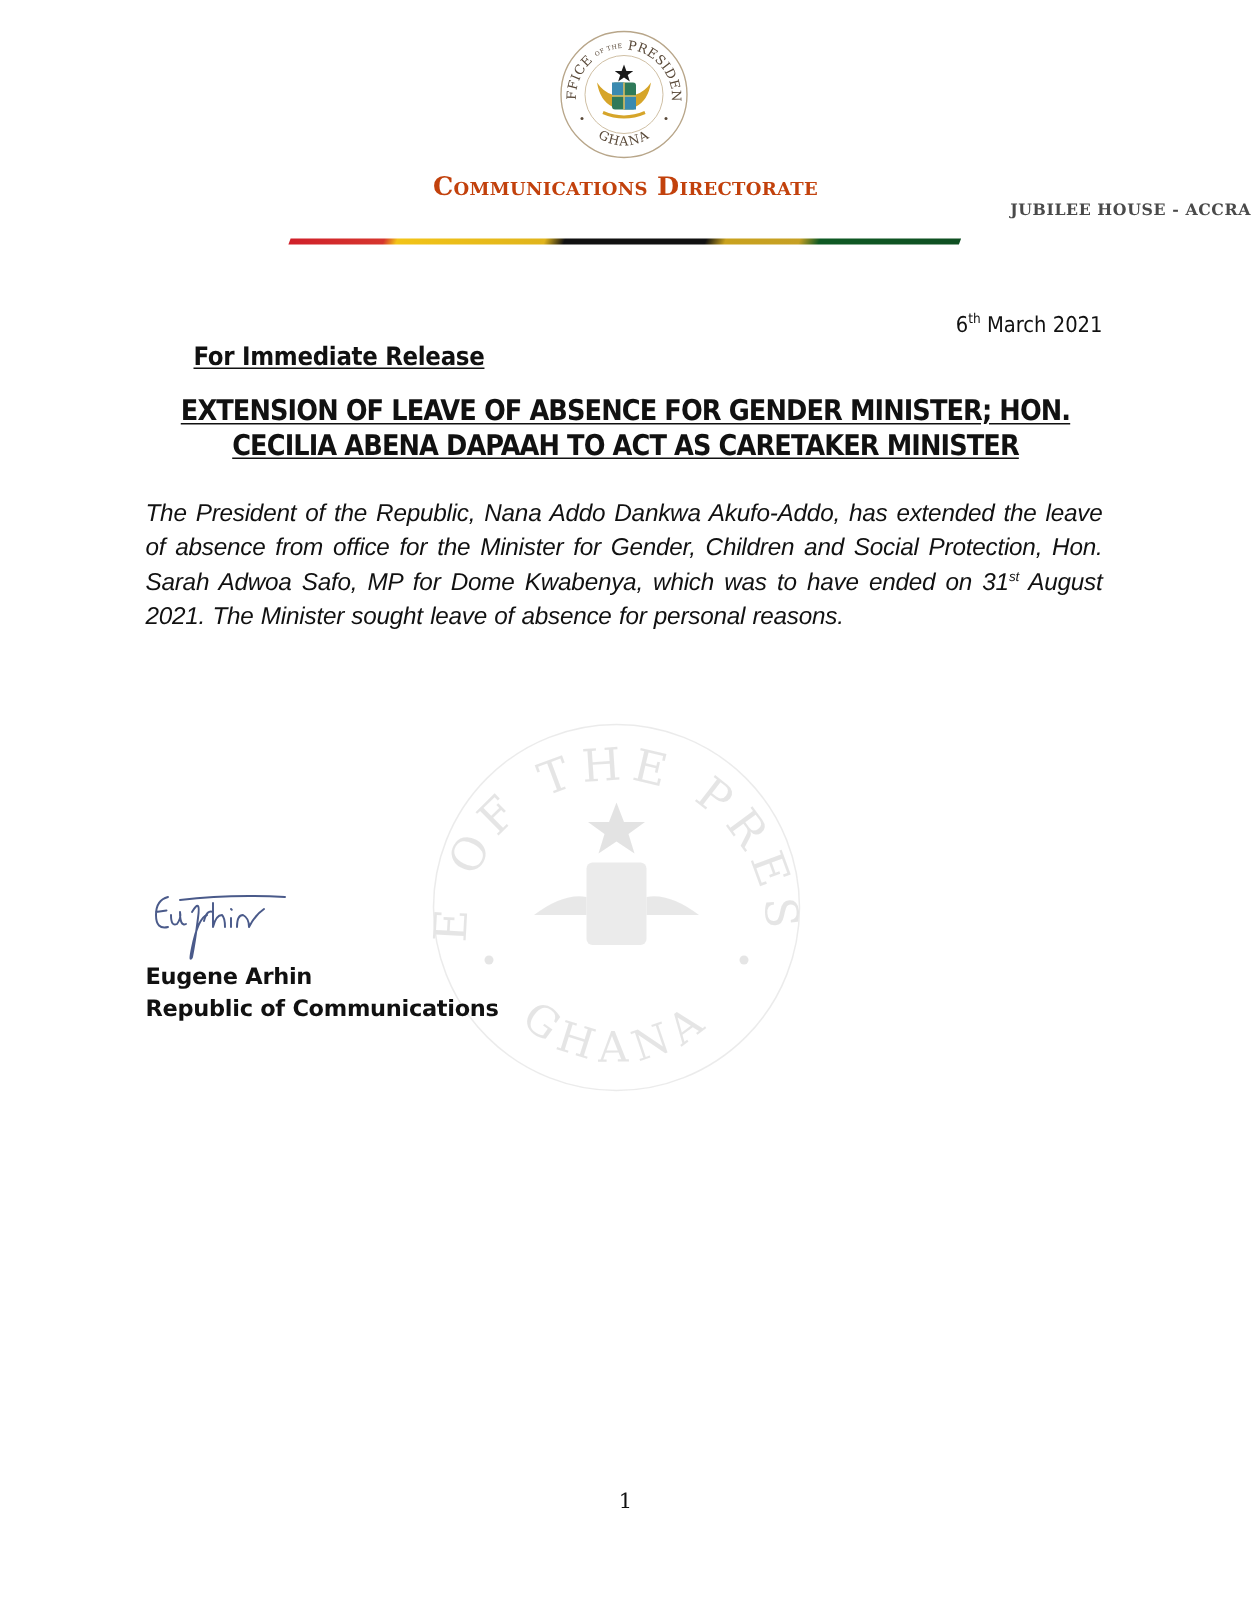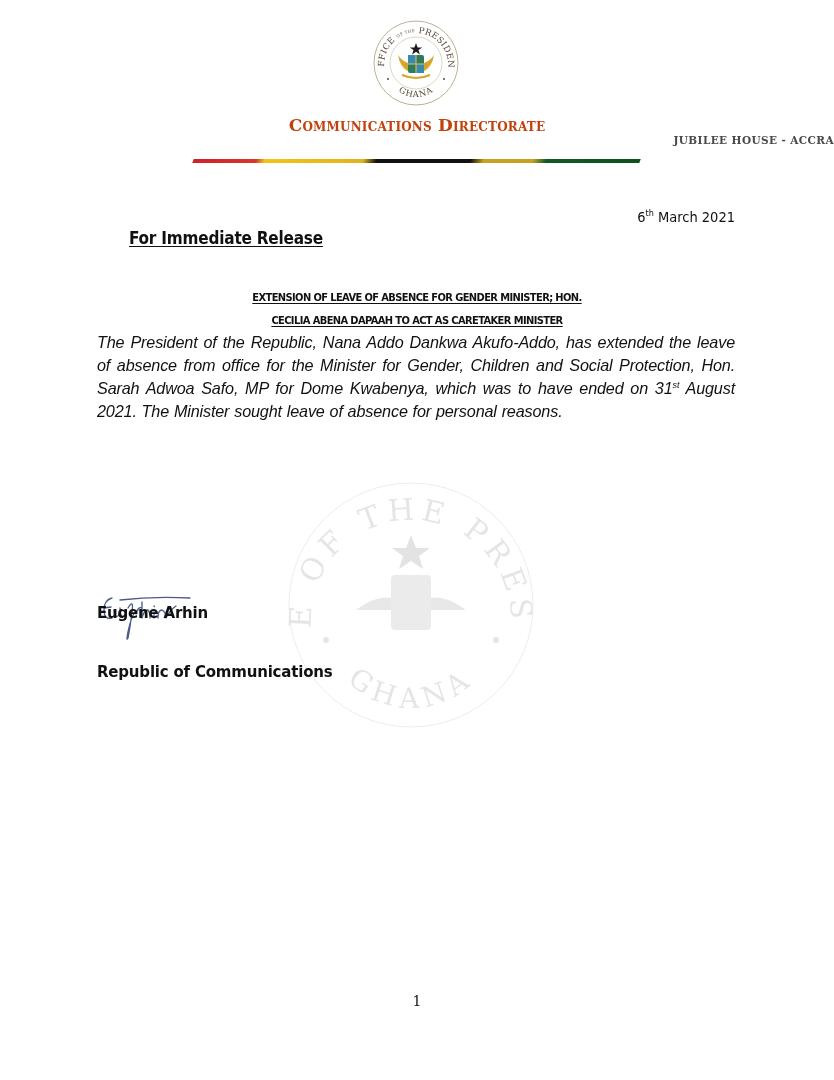--- a/index.html
+++ b/index.html
@@ -109,28 +109,27 @@
     letter-spacing: -0.2px;
     font-stretch: condensed;
     margin-left: 32px;
   }
   .headline {
     position: absolute;
     left: 97px;
     width: 640px;
     top: 263px;
     text-align: center;
-    font-size: 11px;
+    font-size: 19px;
     font-weight: bold;
     line-height: 23px;
     text-decoration: underline;
     text-underline-offset: 2px;
     letter-spacing: -0.6px;
     font-stretch: condensed;
-    margin-top: 23px;
   }
   .para {
     position: absolute;
     left: 97px;
     width: 638px;
     font-size: 16.2px;
     line-height: 23px;
     text-align: justify;
     font-family: "Liberation Sans Narrow", "Liberation Sans", sans-serif;
     letter-spacing: -0.15px;
@@ -149,21 +148,21 @@
     height: 56px;
   }
   .signatory-name, .signatory-title {
     position: absolute;
     left: 97px;
     font-size: 15px;
     font-weight: bold;
     line-height: 20px;
     letter-spacing: -0.2px;
   }
-  .signatory-name { top: 603px; text-align: center; }
+  .signatory-name { top: 641px; text-align: center; }
   .signatory-title { top: 662px; }
 
   .page-number {
     position: absolute;
     left: 0;
     width: 834px;
     top: 992px;
     text-align: center;
     font-family: "DejaVu Serif", "Liberation Serif", serif;
     font-size: 14px;

